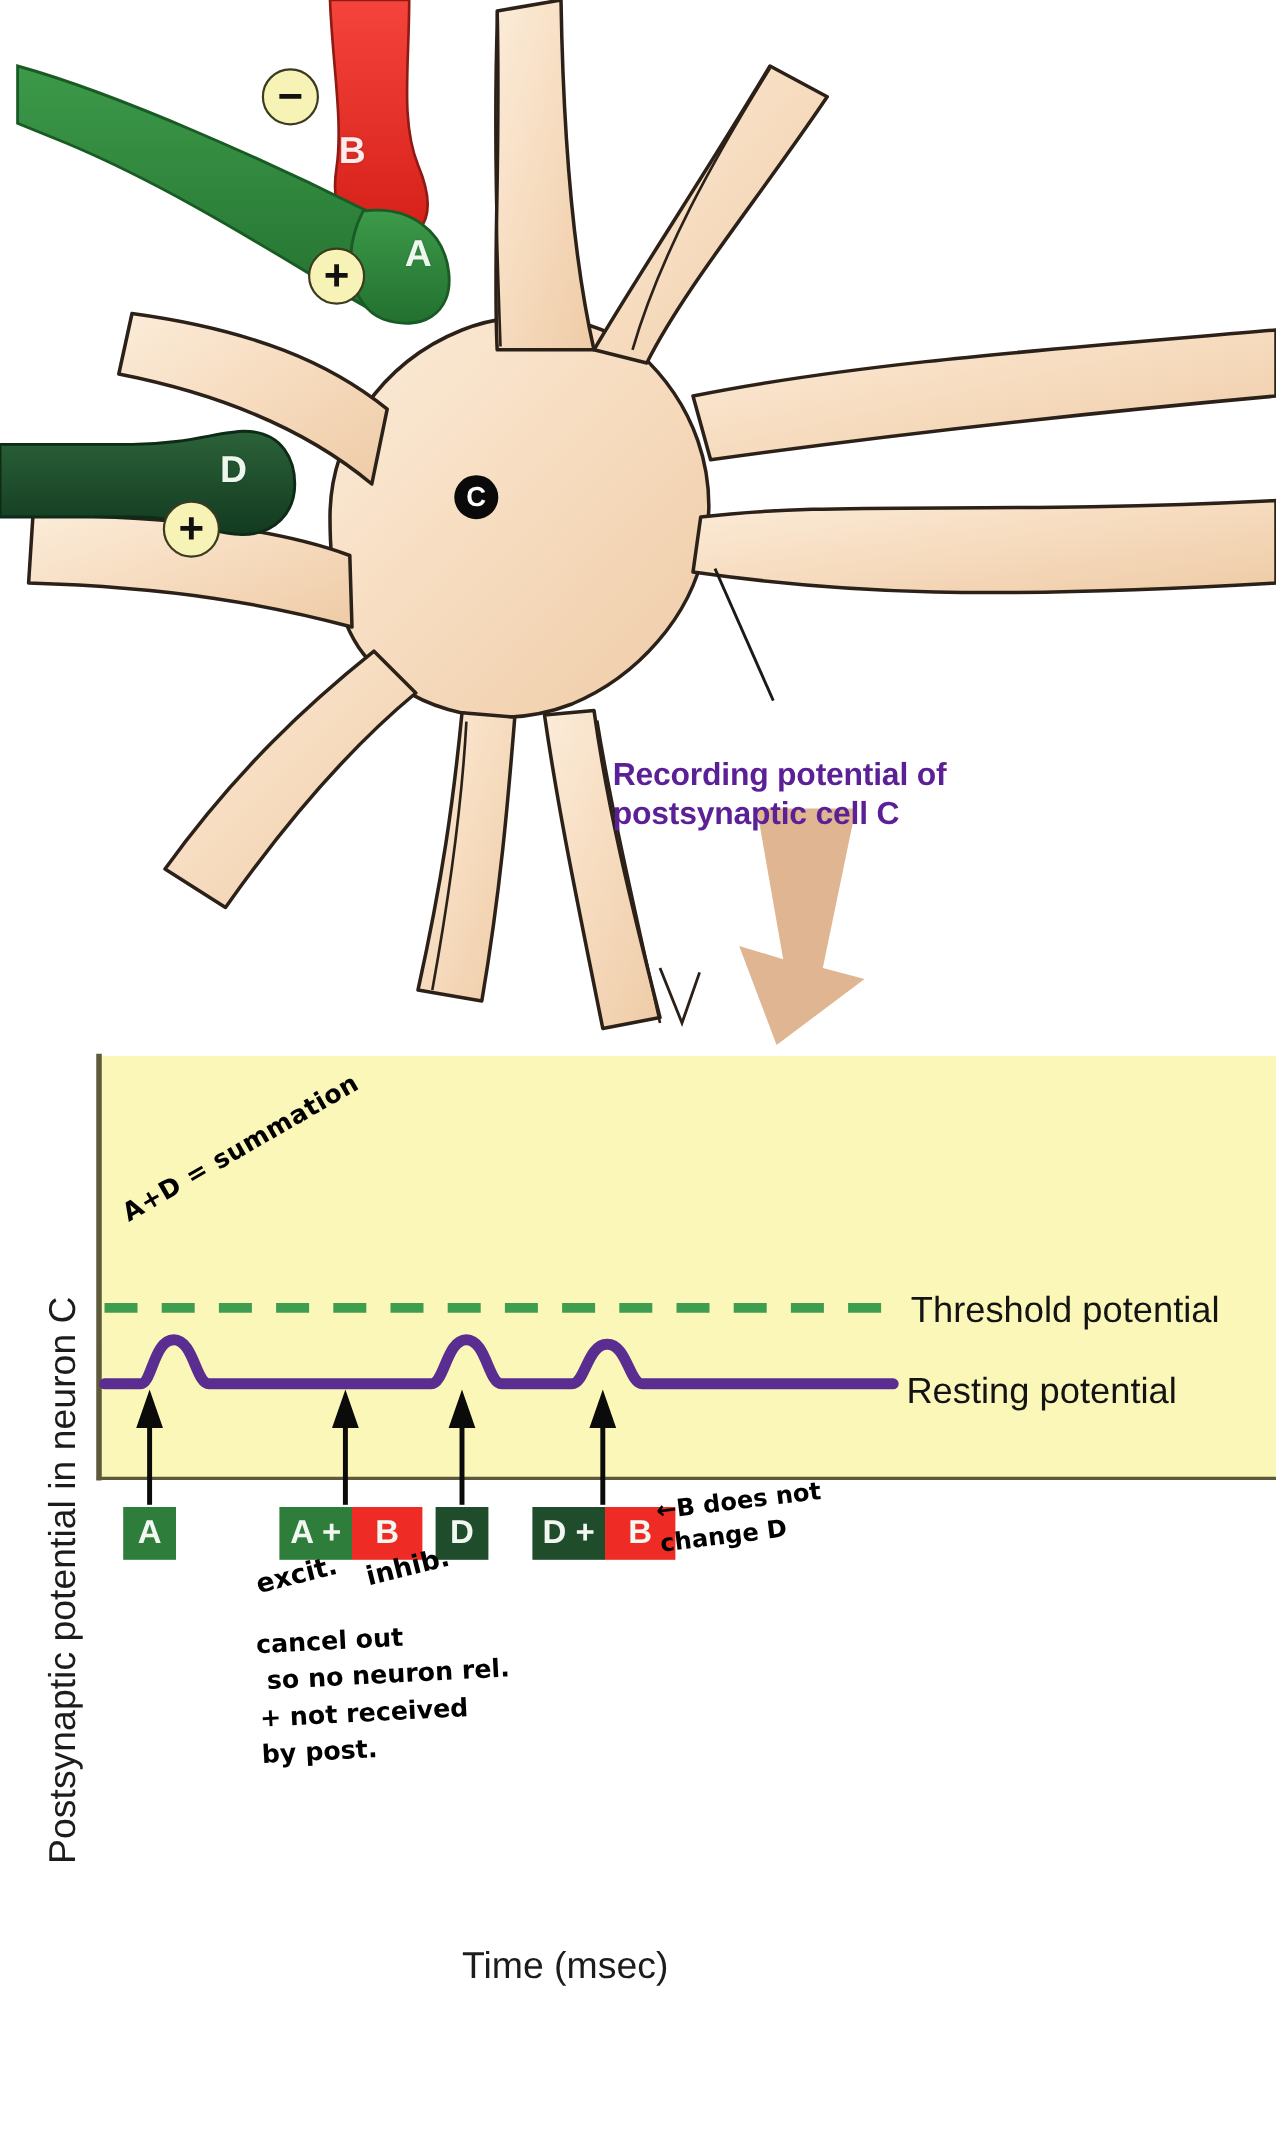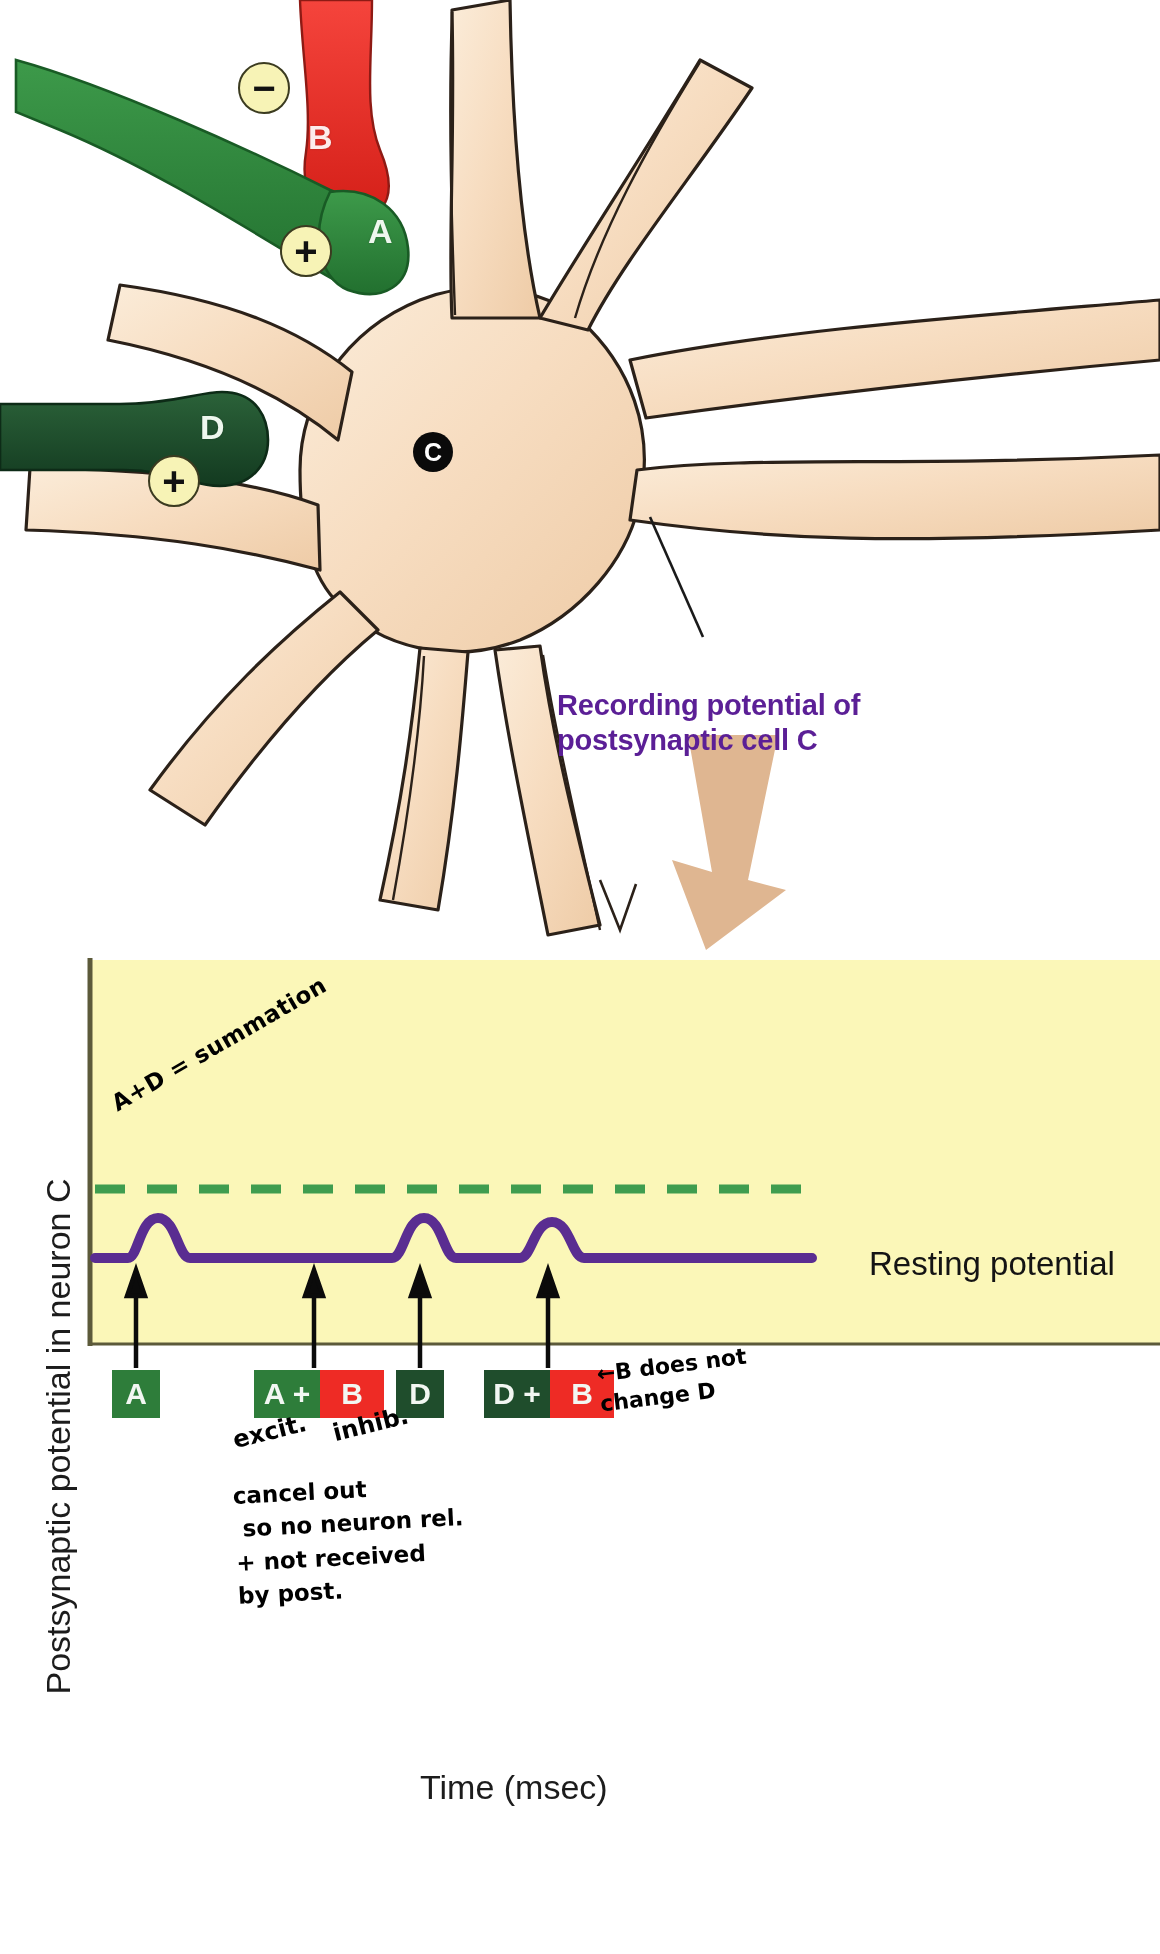--- a/index.html
+++ b/index.html
@@ -103,21 +103,21 @@
   }
 
   .series-label {
     position: absolute;
     font-size: 33px;
     color: #141414;
     font-family: "Liberation Sans", sans-serif;
     white-space: nowrap;
   }
   #threshold-label { left: 828px; top: 232px; }
-  #resting-label   { left: 869px; top: 305px; }
+  #resting-label   { left: 824px; top: 305px; }
 
   
   .stim-box {
     position: absolute;
     height: 48px;
     display: flex;
     align-items: stretch;
     font-family: "Liberation Sans", sans-serif;
   }
   .stim-seg {
@@ -360,20 +360,21 @@
       <polygon points="420,330 411,356 429,356"></polygon>
 
       <line x1="548" y1="428" x2="548" y2="345"></line>
       <polygon points="548,330 539,356 557,356"></polygon>
     </g>
   </svg>
 
   <div class="axis-text" id="y-axis-label">Postsynaptic potential in neuron C</div>
   <div class="axis-text" id="x-axis-label">Time (msec)</div>
 
+  <div class="series-label" id="threshold-label">Threshold potential</div>
   <div class="series-label" id="resting-label">Resting potential</div>
 
   <div class="stim-box" id="stim-a">
     <div class="stim-seg seg-green">A</div>
   </div>
 
   <div class="stim-box" id="stim-ab">
     <div class="stim-seg seg-green">A +</div>
     <div class="stim-seg seg-red">B</div>
   </div>

